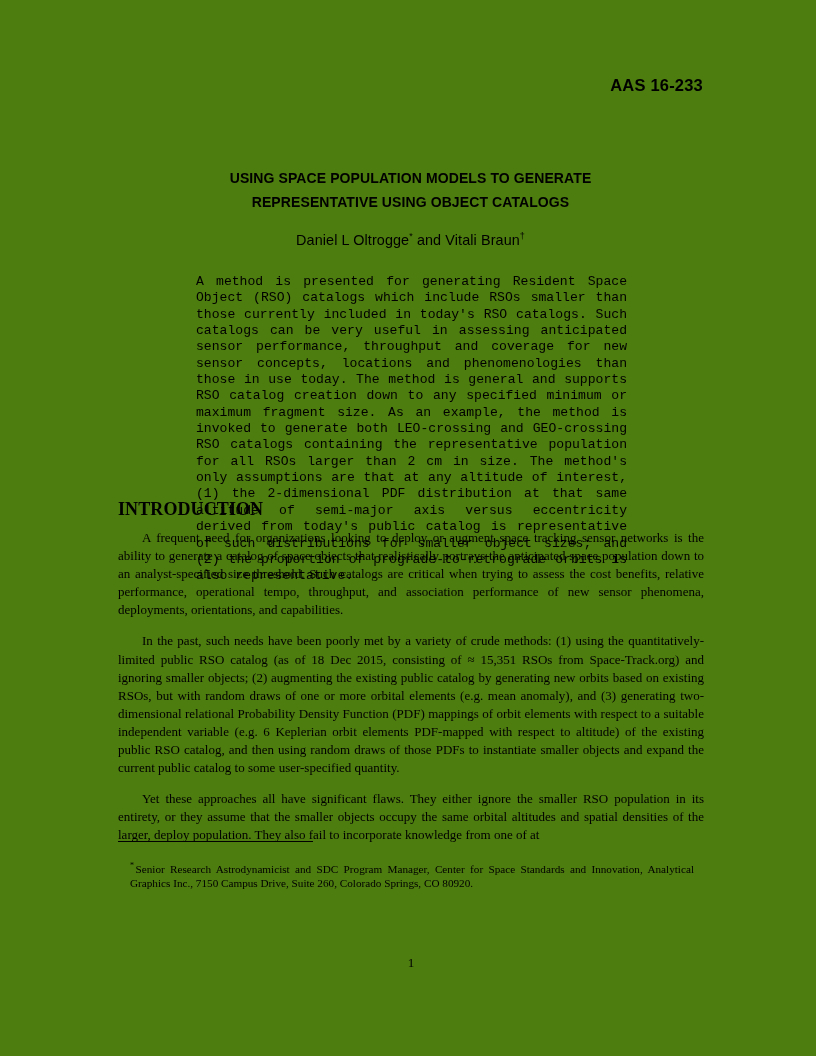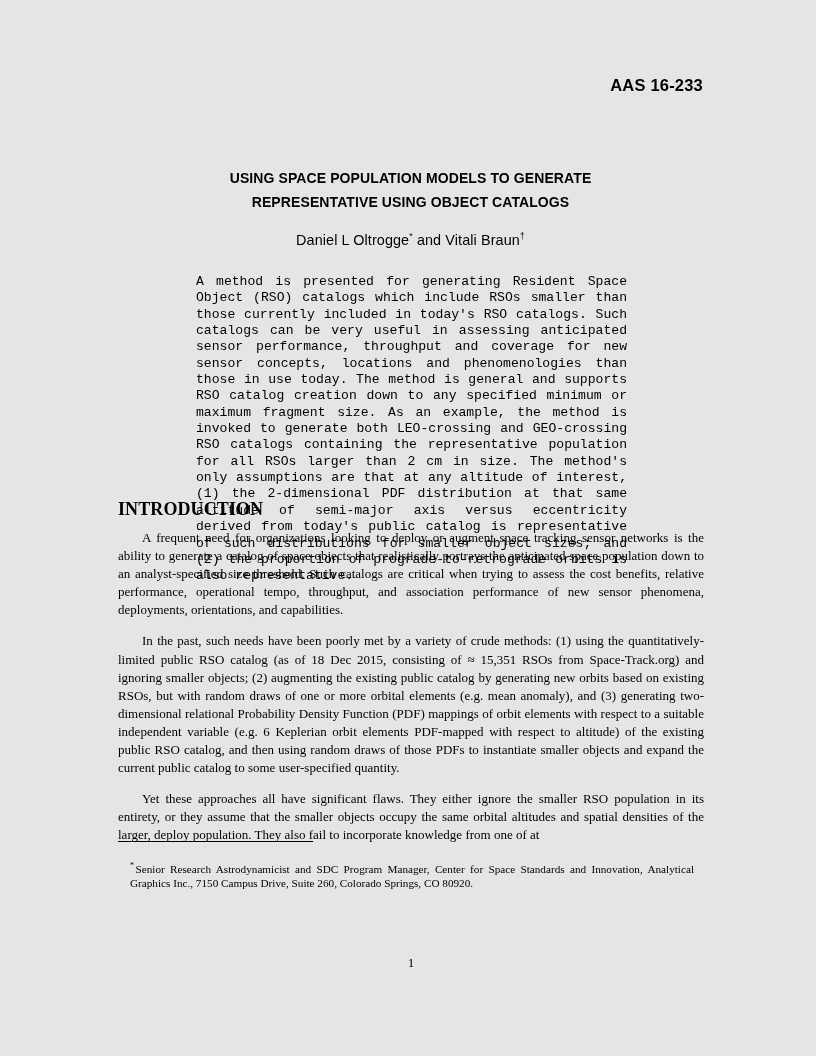--- a/index.html
+++ b/index.html
@@ -8,21 +8,21 @@
     background: #ffffff;
   }
   body {
     font-family: "Liberation Serif", "DejaVu Serif", serif;
     color: #000000;
   }
   .page {
     position: relative;
     width: 816px;
     height: 1056px;
-    background: #e5e5e5;
+    background: #4d7c0f;
     overflow: hidden;
     box-sizing: border-box;
   }
 
   
   .paper-number {
     position: absolute;
     top: 76px;
     right: 113px;
     font-family: "Liberation Sans", "DejaVu Sans", sans-serif;

